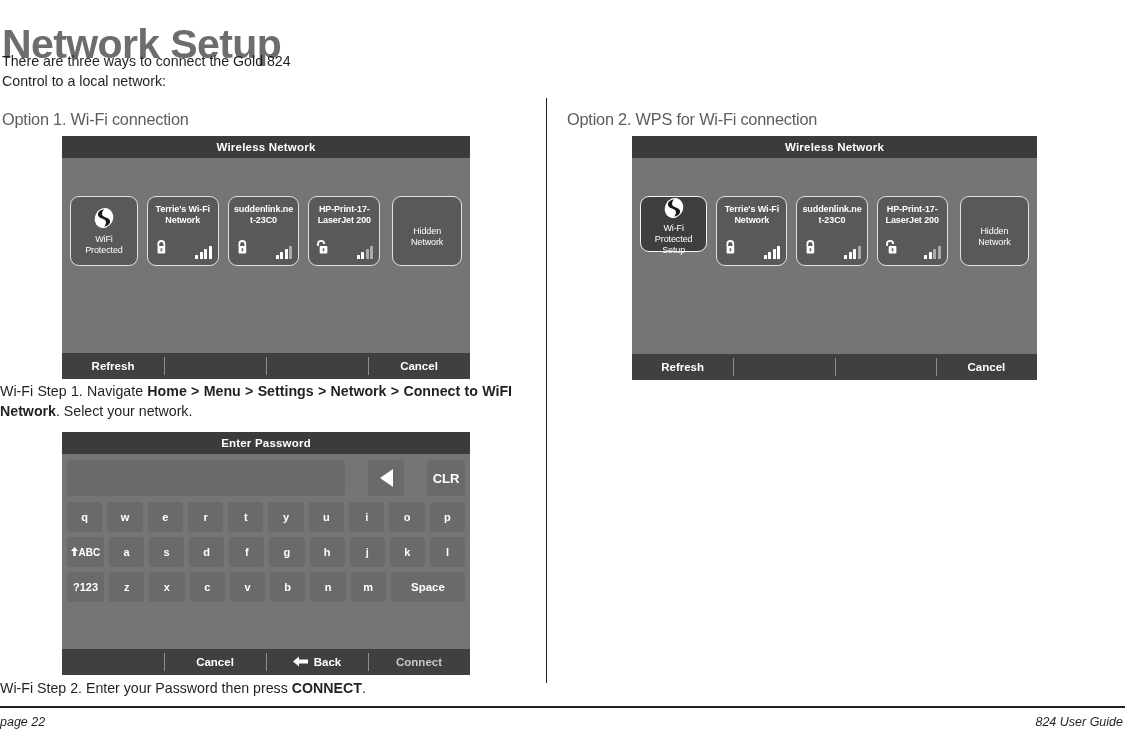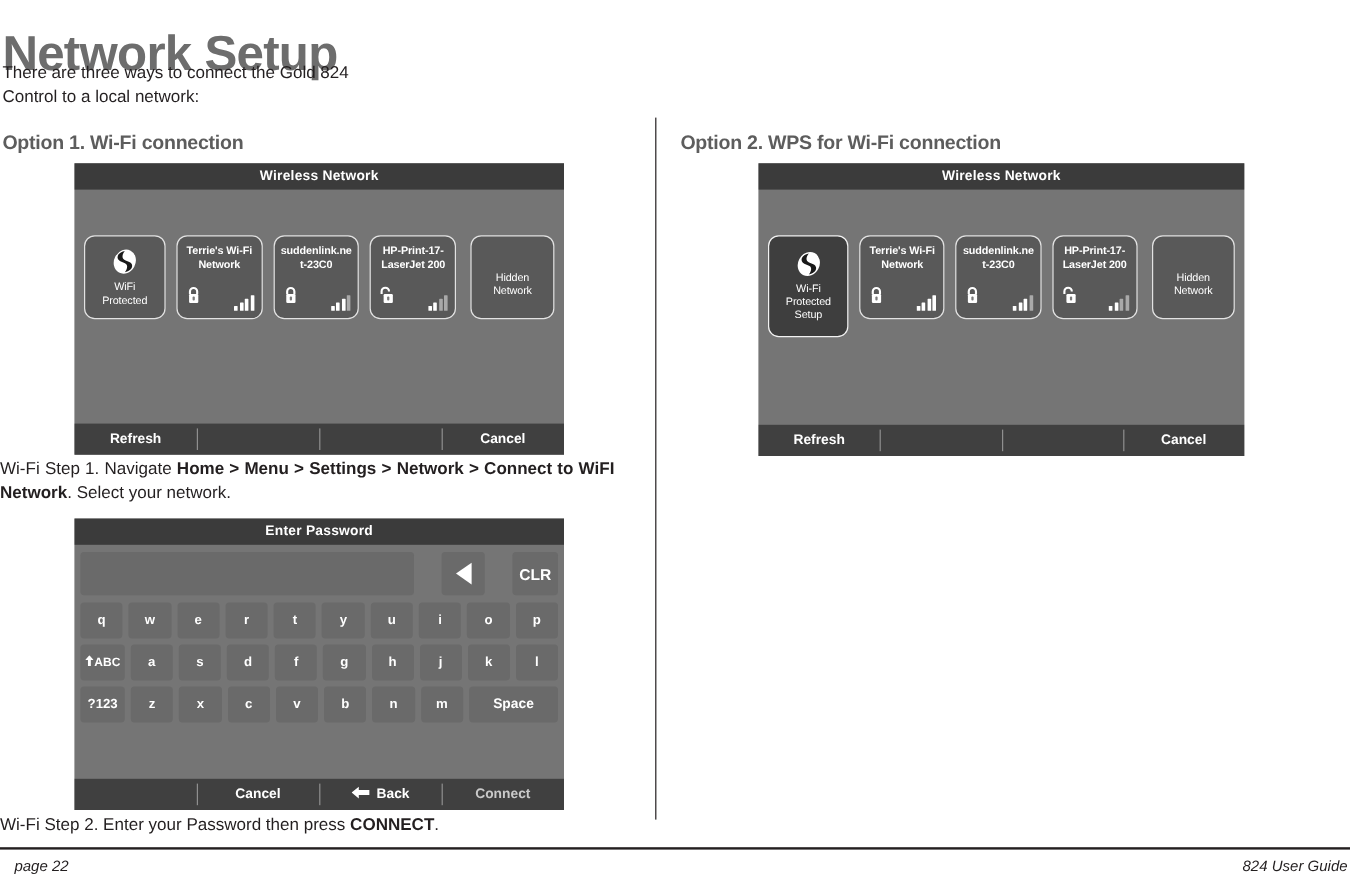--- a/index.html
+++ b/index.html
@@ -28,21 +28,21 @@
     width: 348px;
     font-size: 14.2px; color: #231f20;
     line-height: 19.5px;
     text-align: justify;
   }
   .intro .l2 { text-align: left; }
 
   
   .opt-head {
     position: absolute;
-    font-size: 16.3px; font-weight: bold; color: #5d5d5d;
+    font-size: 16.3px; font-weight: normal; color: #5d5d5d;
     letter-spacing: -0.2px;
     white-space: nowrap;
   }
   #opt1-head { left: 2px; top: 110px; }
   #opt2-head { left: 567px; top: 110px; }
 
   
   .v-divider {
     position: absolute; left: 546px; top: 98px;
     width: 1px; height: 585px;
@@ -208,21 +208,21 @@
   
   .footer-rule {
     position: absolute; left: 0; top: 706px;
     width: 1125px; height: 1.6px;
     background: #231f20;
   }
   .footer-left, .footer-right {
     position: absolute; top: 715px;
     font-size: 12.5px; font-style: italic; color: #231f20;
   }
-  .footer-left { left: 12px; text-align: center; }
+  .footer-left { left: 0; text-align: center; }
   .footer-right { right: 2px; }
 </style>
 </head>
 <body>
 
 <div class="page">
 
   <h1 class="doc-title">Network Setup</h1>
 
   <div class="intro">
@@ -456,21 +456,21 @@
   <div class="caption" id="cap2">
     <span>Wi-Fi Step 2. Enter your Password then press </span><b>CONNECT</b><span>.</span>
   </div>
 
   <div class="opt-head" id="opt2-head">Option 2.  WPS for Wi-Fi connection</div>
 
   <div class="screen" id="screen-wireless-2" style="left:632px; top:136px; width:405px; height:244px;">
     <div class="screen-title">Wireless Network</div>
     <div class="screen-body" style="height:218px; padding:38px 8px 0 8px;">
       <div class="tile-row" id="tiles-2">
-          <div class="tile selected" style="width:70px;height:85px;margin-right:9px">
+          <div class="tile selected" style="width:70px;height:56px;margin-right:9px">
             <div class="tile-center">
               <span class="wps-glyph" style="width:21px;height:21px">
                 <svg viewBox="0 0 32 32" width="21" height="21">
                   <ellipse cx="16" cy="16" rx="13" ry="15" fill="#ffffff" transform="rotate(28 16 16)"></ellipse>
                   <path d="M16 3.2 C9.5 4.6 6.0 8.6 7.6 12.6 C9.0 16.2 14.6 16.4 17.4 18.8 C20.0 21.0 18.8 25.4 16 28.8 C22.6 27.4 26.1 23.3 24.5 19.3 C23.0 15.7 17.4 15.5 14.7 13.1 C12.1 10.9 13.2 6.6 16 3.2 Z" fill="#1a1a1a"></path>
                 </svg>
               </span>
               <div class="tile-name light" style="margin-top:5px">Wi-Fi<br>Protected<br>Setup</div>
             </div>
           </div>

